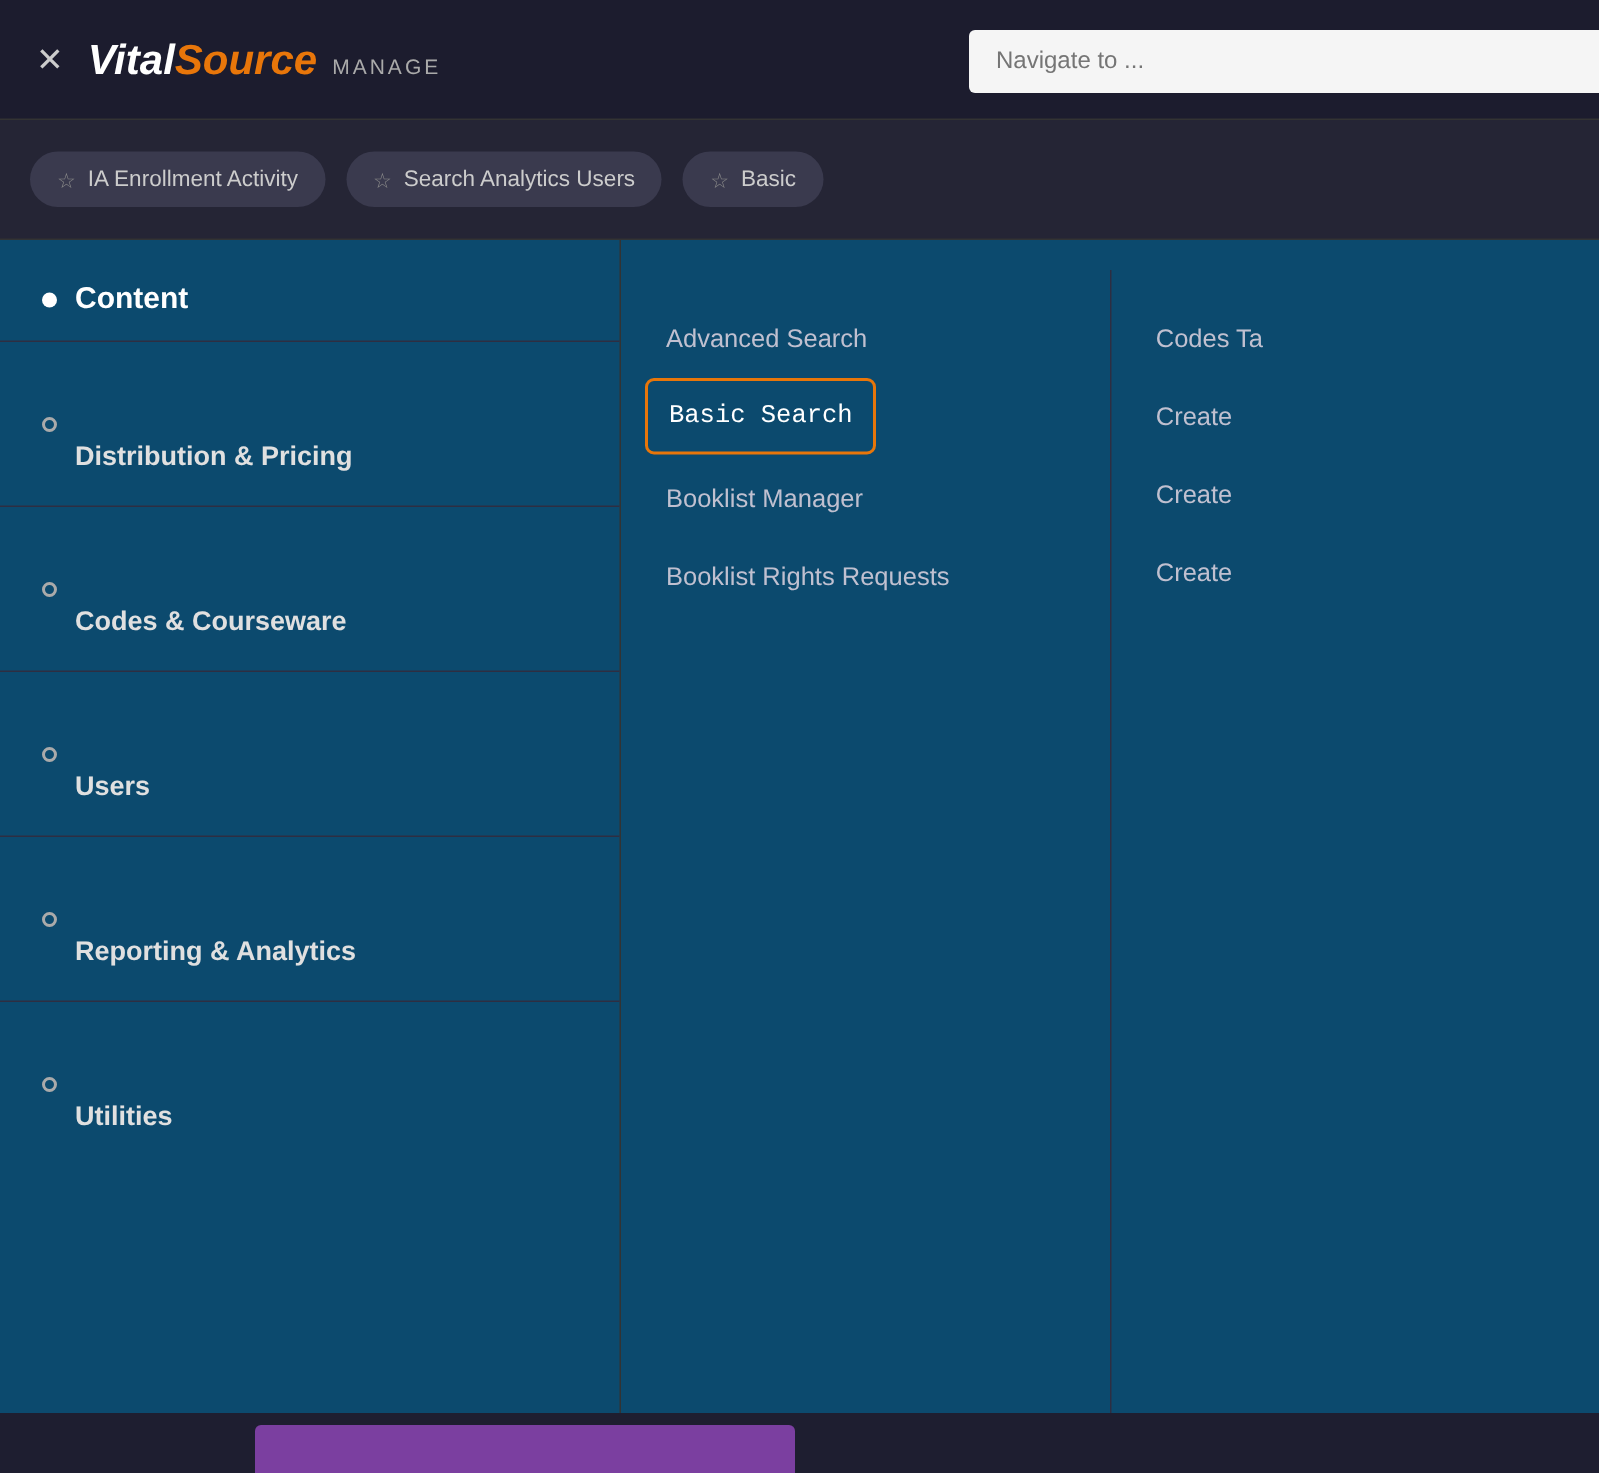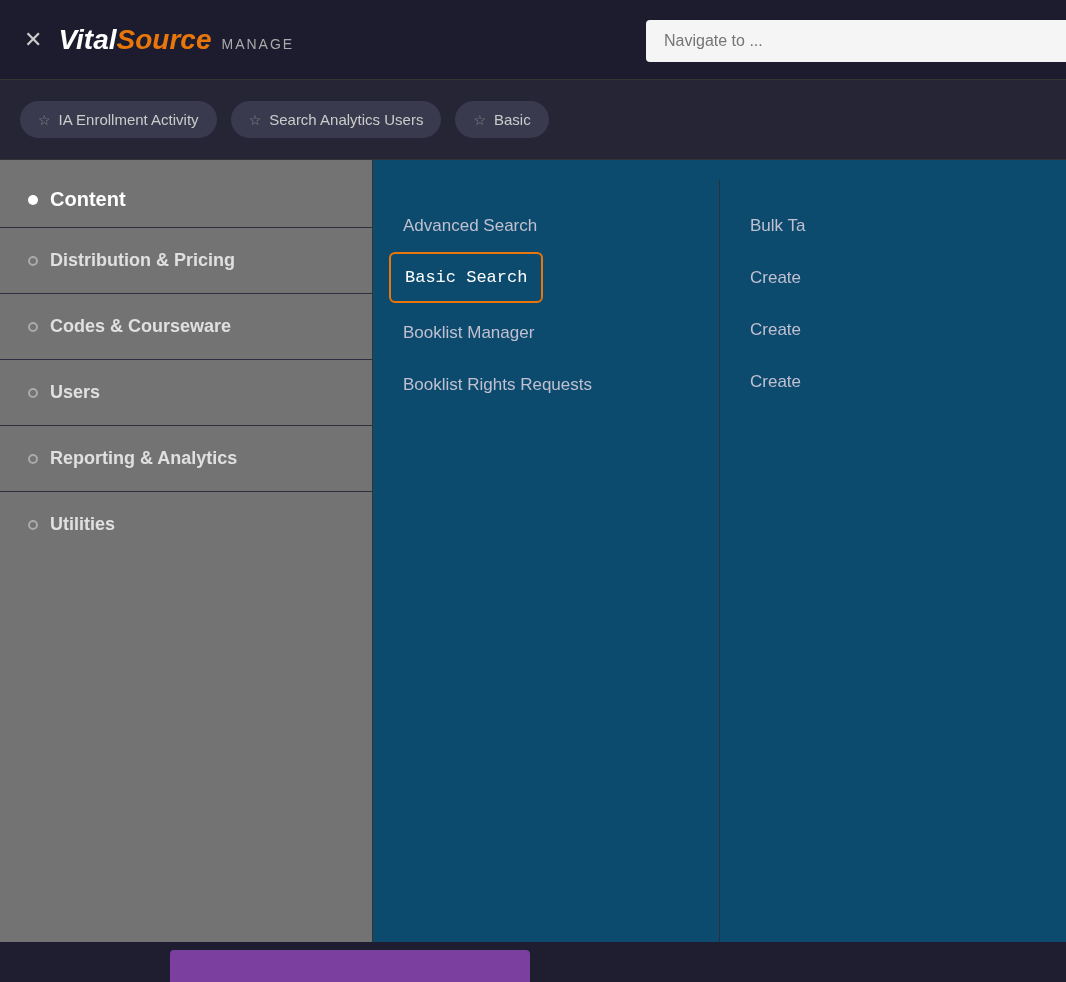--- a/index.html
+++ b/index.html
@@ -109,22 +109,22 @@
 
     
     .main-content {
       display: flex;
       height: calc(982px - 160px);
       background: #1e1e30;
     }
 
     
     .sidebar {
-      width: 373px;
-      background: #737373;
+      width: 414px;
+      background: #0c4a6e;
       border-right: 1px solid #333;
       flex-shrink: 0;
     }
 
     .sidebar-section-header {
       display: flex;
       align-items: center;
       gap: 12px;
       padding: 28px 28px 16px 28px;
     }
@@ -157,20 +157,21 @@
       gap: 12px;
       padding: 22px 28px;
       border-top: 1px solid #2e2e42;
       cursor: pointer;
     }
 
     .sidebar-item-label {
       font-size: 18px;
       font-weight: 600;
       color: #e0e0e0;
+      margin-top: 44px;
     }
 
     
     .right-panel {
       flex: 1;
       background: #0c4a6e;
       display: flex;
       flex-direction: column;
     }
 
@@ -299,21 +300,21 @@
     <div class="menu-columns">
 
       <div class="menu-column">
         <div class="menu-item">Advanced Search</div>
         <div class="menu-item highlighted">Basic Search</div>
         <div class="menu-item" style="margin-top: 4px;">Booklist Manager</div>
         <div class="menu-item">Booklist Rights Requests</div>
       </div>
 
       <div class="menu-column">
-        <div class="menu-item">Bulk Ta</div>
+        <div class="menu-item">Codes Ta</div>
         <div class="menu-item">Create</div>
         <div class="menu-item">Create</div>
         <div class="menu-item">Create</div>
       </div>
 
     </div>
   </div>
 </div>
 
 <div class="bottom-bar">

